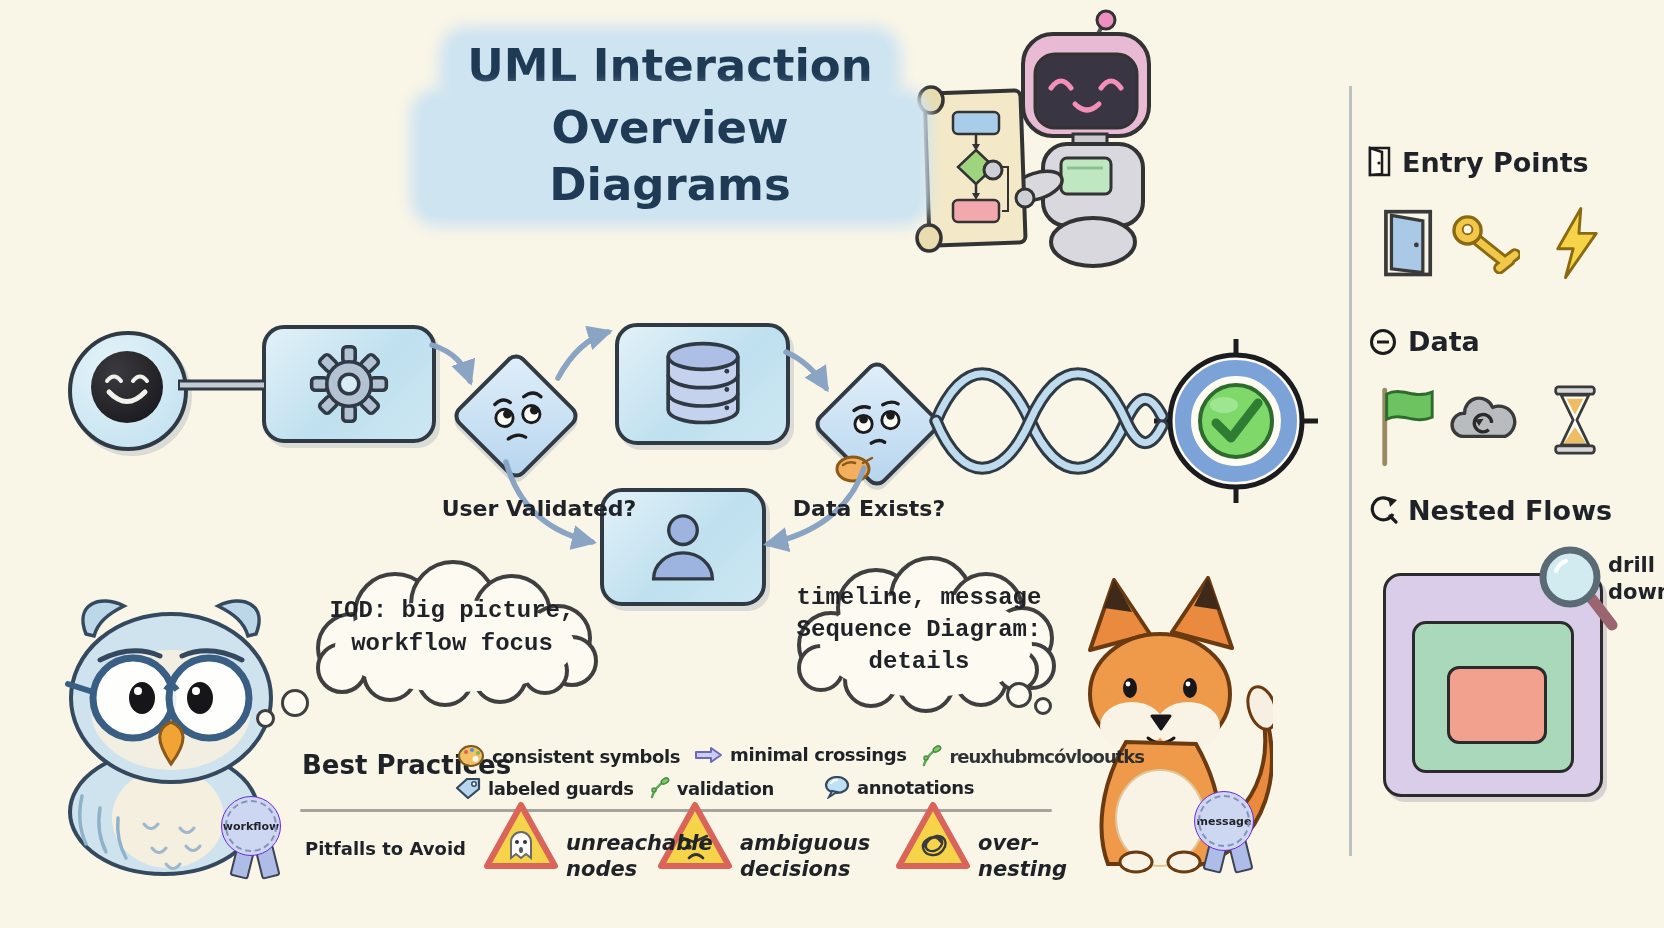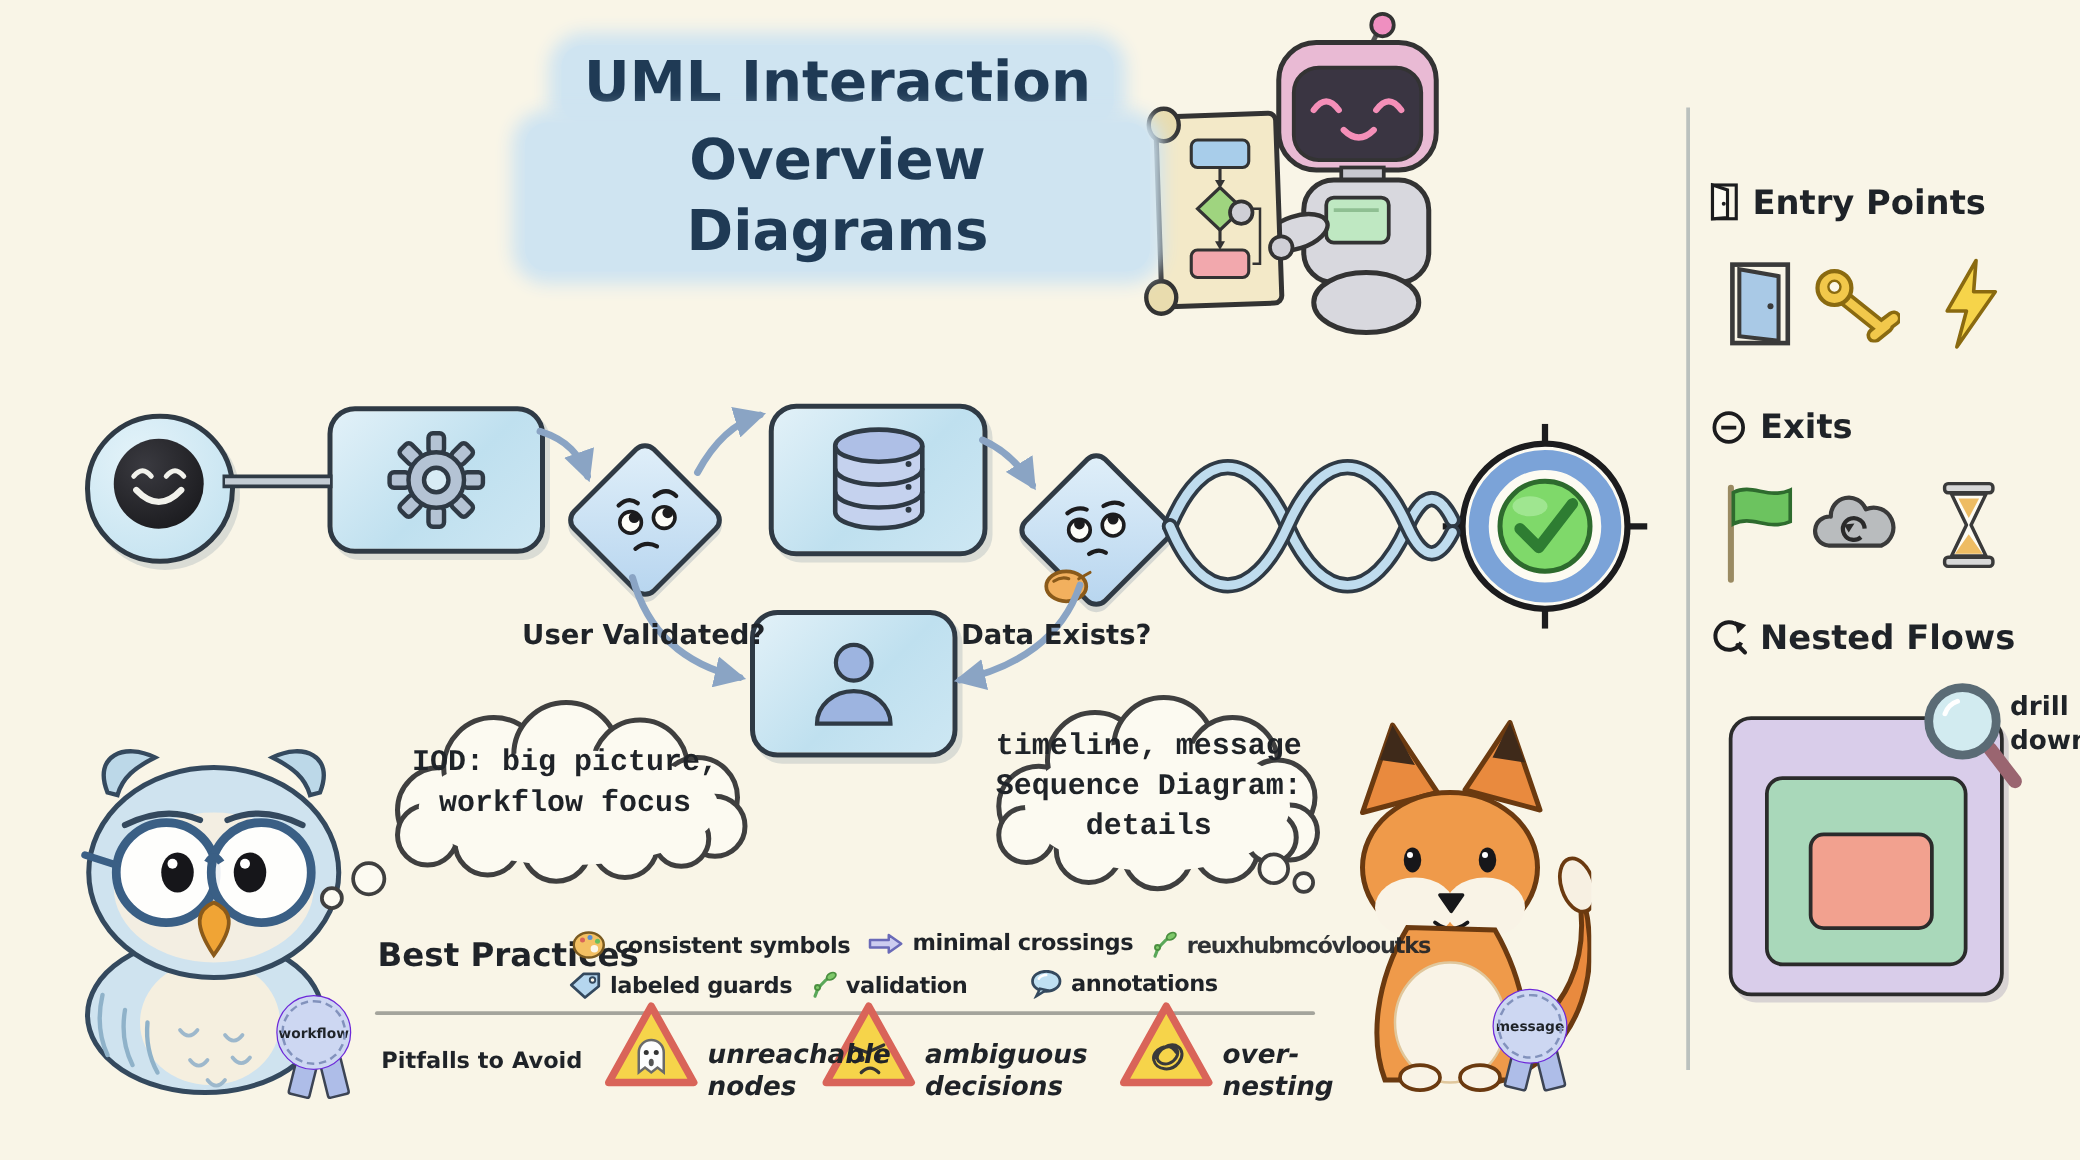--- a/index.html
+++ b/index.html
@@ -15,21 +15,21 @@
     box-shadow:4px 5px 0 rgba(110,130,150,.22);display:flex;align-items:center;justify-content:center;}
   .circle-node{position:absolute;width:112px;height:112px;border-radius:50%;border:4px solid #2f3a45;
     background:radial-gradient(circle at 35% 30%,#e4f3f9,#bfe0ef);z-index:3;
     box-shadow:4px 5px 0 rgba(110,130,150,.22);}
   .circle-inner{position:absolute;left:19px;top:16px;width:72px;height:72px;border-radius:50%;
     background:radial-gradient(circle at 35% 30%,#3a3a40,#141417);}
   .diamond{position:absolute;width:86px;height:86px;transform:rotate(45deg);border:4px solid #2f3a45;
     border-radius:12px;background:linear-gradient(135deg,#e0eff9,#b7d5ef);z-index:3;
     box-shadow:3px 3px 0 rgba(110,130,150,.25);}
   .diamond-face{position:absolute;left:50%;top:50%;width:96px;height:96px;margin:-48px 0 0 -48px;transform:rotate(-45deg);}
-  .flow-label{position:absolute;font-size:22px;text-align:center;z-index:6;}
+  .flow-label{position:absolute;font-size:22px;text-align:center;z-index:6;margin-left:24px;}
   
   .vdivider{left:1349px;top:86px;width:2.5px;height:770px;background:#9aa5a8;opacity:.65;z-index:1;}
   .sb-head{position:absolute;display:flex;align-items:center;gap:10px;font-size:27px;z-index:6;}
   .sb-labels{left:1360px;top:281px;width:300px;display:flex;justify-content:space-between;font-size:18.5px;z-index:6;}
   .nest{position:absolute;border:3px solid #2b2b2b;z-index:2;}
   .drill{left:1608px;top:552px;width:58px;font-size:21px;line-height:27px;z-index:6;}
   
   .cloud-text{position:absolute;text-align:center;font-size:24px;line-height:33px;z-index:6;font-family:Liberation Mono, monospace;}
   .tb{position:absolute;border:3.5px solid #3f3f3f;background:#fcfaf1;border-radius:50%;z-index:5;}
   
@@ -234,21 +234,21 @@
   </svg>
   <svg class="abs z6" style="left:1552px;top:206px" width="50" height="74" viewBox="0 0 52 76">
     <polygon points="30,2 6,44 22,44 14,74 46,28 28,28" fill="#f6d44a" stroke="#8a6a10" stroke-width="3" stroke-linejoin="round"></polygon>
   </svg>
 
   <div class="sb-head" style="left:1368px;top:326px">
     <svg width="30" height="30" viewBox="0 0 30 30">
       <circle cx="15" cy="15" r="11.5" fill="none" stroke="#1c1c1e" stroke-width="3"></circle>
       <line x1="9" y1="15" x2="21" y2="15" stroke="#1c1c1e" stroke-width="3"></line>
     </svg>
-    <span>Exits</span>
+    <span>Data</span>
   </div>
   <svg class="abs z6" style="left:1376px;top:382px" width="62" height="86" viewBox="0 0 64 88">
     <line x1="9" y1="8" x2="9" y2="84" stroke="#9a8a62" stroke-width="5" stroke-linecap="round"></line>
     <path d="M11,12 C27,4 39,18 58,10 L58,36 C39,44 27,30 11,38 Z" fill="#6cc35f" stroke="#2e6b2e" stroke-width="3"></path>
   </svg>
   <svg class="abs z6" style="left:1446px;top:392px" width="74" height="56" viewBox="0 0 74 58">
     <path d="M16,46 a12,12 0 0 1 2,-24 a15,15 0 0 1 29,-6 a13,13 0 0 1 13,30 Z" fill="#b9bcbe" stroke="#3a3a3a" stroke-width="3.5" stroke-linejoin="round"></path>
     <path d="M46,32 a9,9 0 1 0 -3,7" fill="none" stroke="#2a2a2a" stroke-width="3.5"></path>
     <polygon points="26,30 38,26 34,38" fill="#2a2a2a" transform="rotate(14 32 32) scale(.7) translate(14 12)"></polygon>
   </svg>

